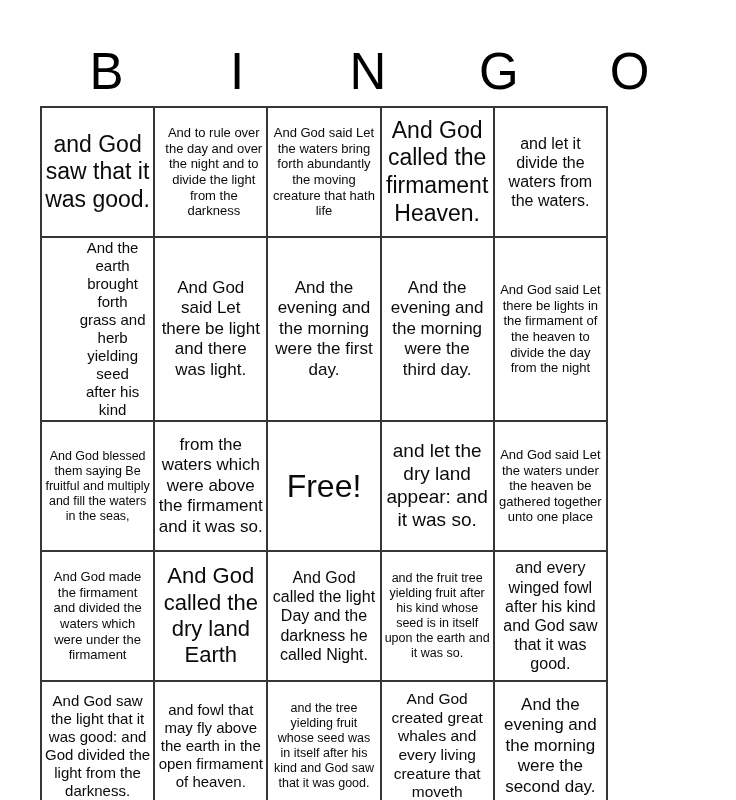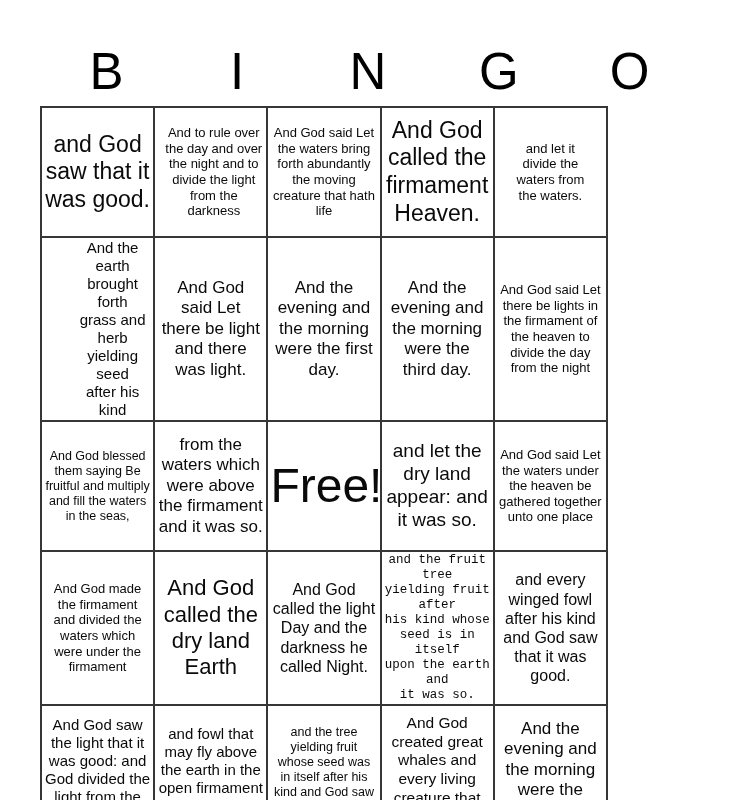--- a/index.html
+++ b/index.html
@@ -80,21 +80,21 @@
         <td style="font-size: 13px;">And God said Let
 the waters bring
 forth abundantly
 the moving
 creature that hath
 life</td>
         <td style="font-size: 23px;">And God
 called the
 firmament
 Heaven.</td>
-        <td style="font-size: 13px;">and let it
+        <td style="font-size: 16px;">and let it
 divide the
 waters from
 the waters.</td>
       </tr>
       <tr>
         <td style="font-size: 15px; padding-left: 32px;">And the earth
 brought forth
 grass and herb
 yielding seed
 after his kind</td>
@@ -124,21 +124,21 @@
         <td style="font-size: 12.5px; text-align: center;">And God blessed
 them saying Be
 fruitful and multiply
 and fill the waters
 in the seas,</td>
         <td style="font-size: 17px;">from the
 waters which
 were above
 the firmament
 and it was so.</td>
-        <td style="font-size: 48px; border-radius: 18px;">Free!</td>
+        <td style="font-size: 32px; border-radius: 18px;">Free!</td>
         <td style="font-size: 19px;">and let the
 dry land
 appear: and
 it was so.</td>
         <td style="font-size: 13px;">And God said Let
 the waters under
 the heaven be
 gathered together
 unto one place</td>
       </tr>
@@ -151,21 +151,21 @@
 firmament</td>
         <td style="font-size: 22px;">And God
 called the
 dry land
 Earth</td>
         <td style="font-size: 16px;">And God
 called the light
 Day and the
 darkness he
 called Night.</td>
-        <td style="font-size: 12.5px; font-family: Liberation Mono, monospace;">and the fruit tree
+        <td style="font-size: 12.5px;">and the fruit tree
 yielding fruit after
 his kind whose
 seed is in itself
 upon the earth and
 it was so.</td>
         <td style="font-size: 16px;">and every
 winged fowl
 after his kind
 and God saw
 that it was

